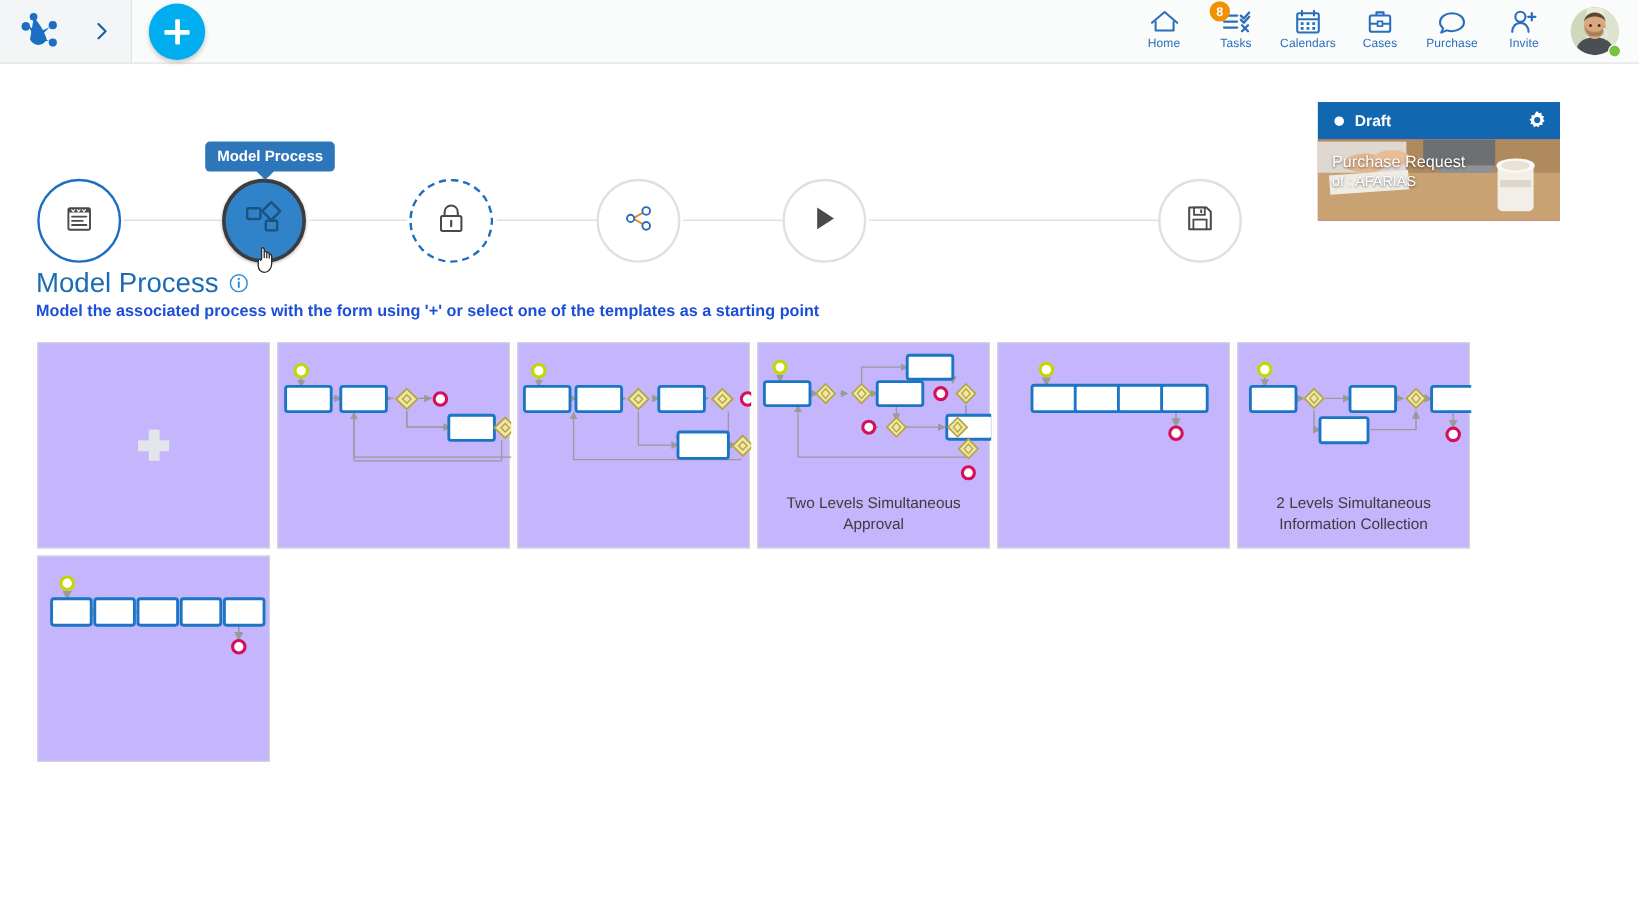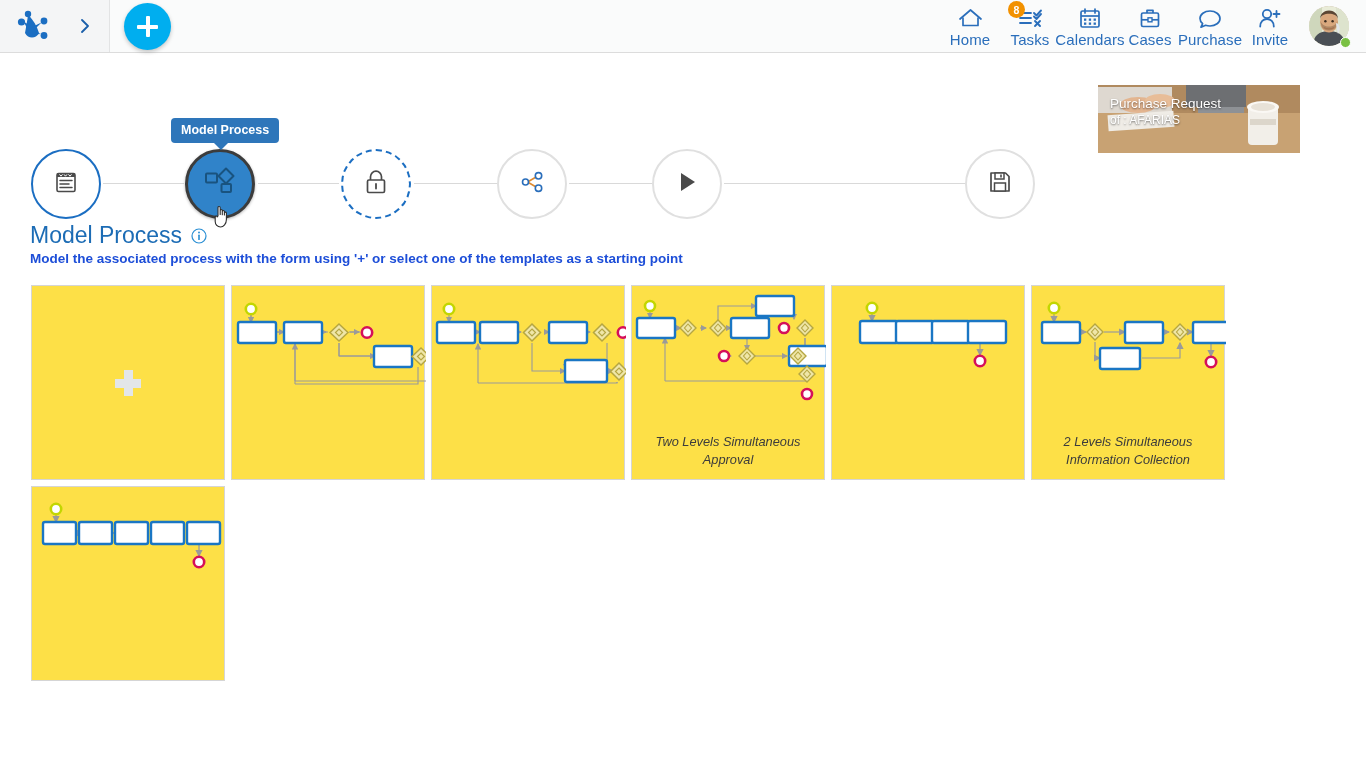--- a/index.html
+++ b/index.html
@@ -58,21 +58,21 @@
     height: 52px; display: flex; align-items: flex-start;
   }
   .topnav-item {
     width: 60px; height: 52px;
     display: flex; flex-direction: column; align-items: center;
     justify-content: flex-start; padding-top: 5px;
     cursor: pointer; position: relative;
   }
   .topnav-ico { height: 25px; display:flex; align-items:center; justify-content:center; }
   .topnav-label {
-    font-size: 15px; color: #2a6ebb; margin-top: 1px;
+    font-size: 10px; color: #2a6ebb; margin-top: 1px;
     letter-spacing: 0.1px; white-space: nowrap;
   }
   .badge {
     position: absolute; left: 8px; top: 1px;
     width: 17px; height: 17px; border-radius: 50%;
     background: #f29100; color: #fff;
     font-size: 10.5px; font-weight: bold;
     display: flex; align-items: center; justify-content: center;
     z-index: 3;
   }
@@ -176,24 +176,24 @@
     font-size: 13.5px; color: #1d4ed8; font-weight: bold;
   }
 
   
   .grid {
     position: absolute; left: 31px; top: 285px;
     width: 1300px;
   }
   .tpl-row { display: flex; gap: 6px; margin-bottom: 6px; }
   .tpl-card {
-    width: 194px; height: 195px;
-    border: 1px solid #d5d5d5; background: #fde047;
+    width: 194px; height: 172px;
+    border: 1px solid #d5d5d5; background: #c4b5fd;
     position: relative; cursor: pointer;
-    display: flex; flex-direction: column; font-style: italic;
+    display: flex; flex-direction: column;
   }
   .tpl-card.empty { justify-content: center; align-items: center; }
   .tpl-plus { width: 26px; height: 26px; position: relative; }
   .tpl-plus::before, .tpl-plus::after {
     content: ""; position: absolute; background: #e3e6e8;
   }
   .tpl-plus::before { left: 0; top: 9px; width: 26px; height: 9px; }
   .tpl-plus::after { left: 9px; top: 0; width: 9px; height: 26px; }
   .tpl-thumb { flex: 1; position: relative; }
   .tpl-thumb svg { position: absolute; left: 0; top: 0; }
@@ -439,20 +439,32 @@
     <div class="cursor-hand">
       <svg width="22" height="26" viewBox="0 0 22 26">
         <path d="M6 13 L6 4.5 C6 3.1 8.2 3.1 8.2 4.5 L8.2 11.5 L8.2 7.5 C8.2 6.2 10.3 6.2 10.3 7.5
                  L10.3 11.8 L10.3 8.4 C10.3 7.1 12.4 7.1 12.4 8.4 L12.4 12 L12.4 10 C12.4 8.8 14.4 8.8 14.4 10
                  L14.4 16.5 C14.4 21 11.5 24 8.5 24 C5.5 24 3.2 21.5 3.2 18.5 L3.2 14 C3.2 12.6 5.2 12.6 5.2 14 Z" fill="#fff" stroke="#2d2d2d" stroke-width="1.1" stroke-linejoin="round"></path>
       </svg>
     </div>
   </div>
 
   <div class="draft-card">
+    <div class="draft-head">
+      <div class="draft-dot"></div>
+      <div class="draft-label">Draft</div>
+      <div class="draft-gear">
+        <svg width="18" height="18" viewBox="0 0 18 18">
+          <path d="M9 1.6 L10.3 3.4 L12.5 3 L12.7 5.3 L14.8 6 L13.8 8 L15.2 9.8 L13.3 11 L13.5 13.2
+                   L11.2 13.2 L10 15.1 L8.2 14 L6.2 15 L5.6 12.8 L3.4 12.4 L4 10.2 L2.6 8.6 L4.4 7.4
+                   L4.2 5.1 L6.5 5 L7.6 3 Z" fill="#ffffff"></path>
+          <circle cx="9" cy="9" r="2.6" fill="#1267b1"></circle>
+        </svg>
+      </div>
+    </div>
     <div class="draft-body">
       <svg class="draft-photo" viewBox="0 0 202 68" preserveAspectRatio="none">
         <rect width="202" height="68" fill="#c39a6b"></rect>
         <rect x="0" y="0" width="202" height="30" fill="#b08a5f"></rect>
         <rect x="0" y="28" width="202" height="40" fill="#c8a273"></rect>
         <rect x="0" y="2" width="74" height="26" fill="#ded8d0"></rect>
         <rect x="88" y="0" width="60" height="22" fill="#6d6f72"></rect>
         <rect x="100" y="22" width="46" height="6" fill="#8e9195"></rect>
         <rect x="10" y="28" width="66" height="16" fill="#efece6" transform="rotate(-4 43 36)"></rect>
         <ellipse cx="40" cy="20" rx="18" ry="8" fill="#e3b590"></ellipse>

